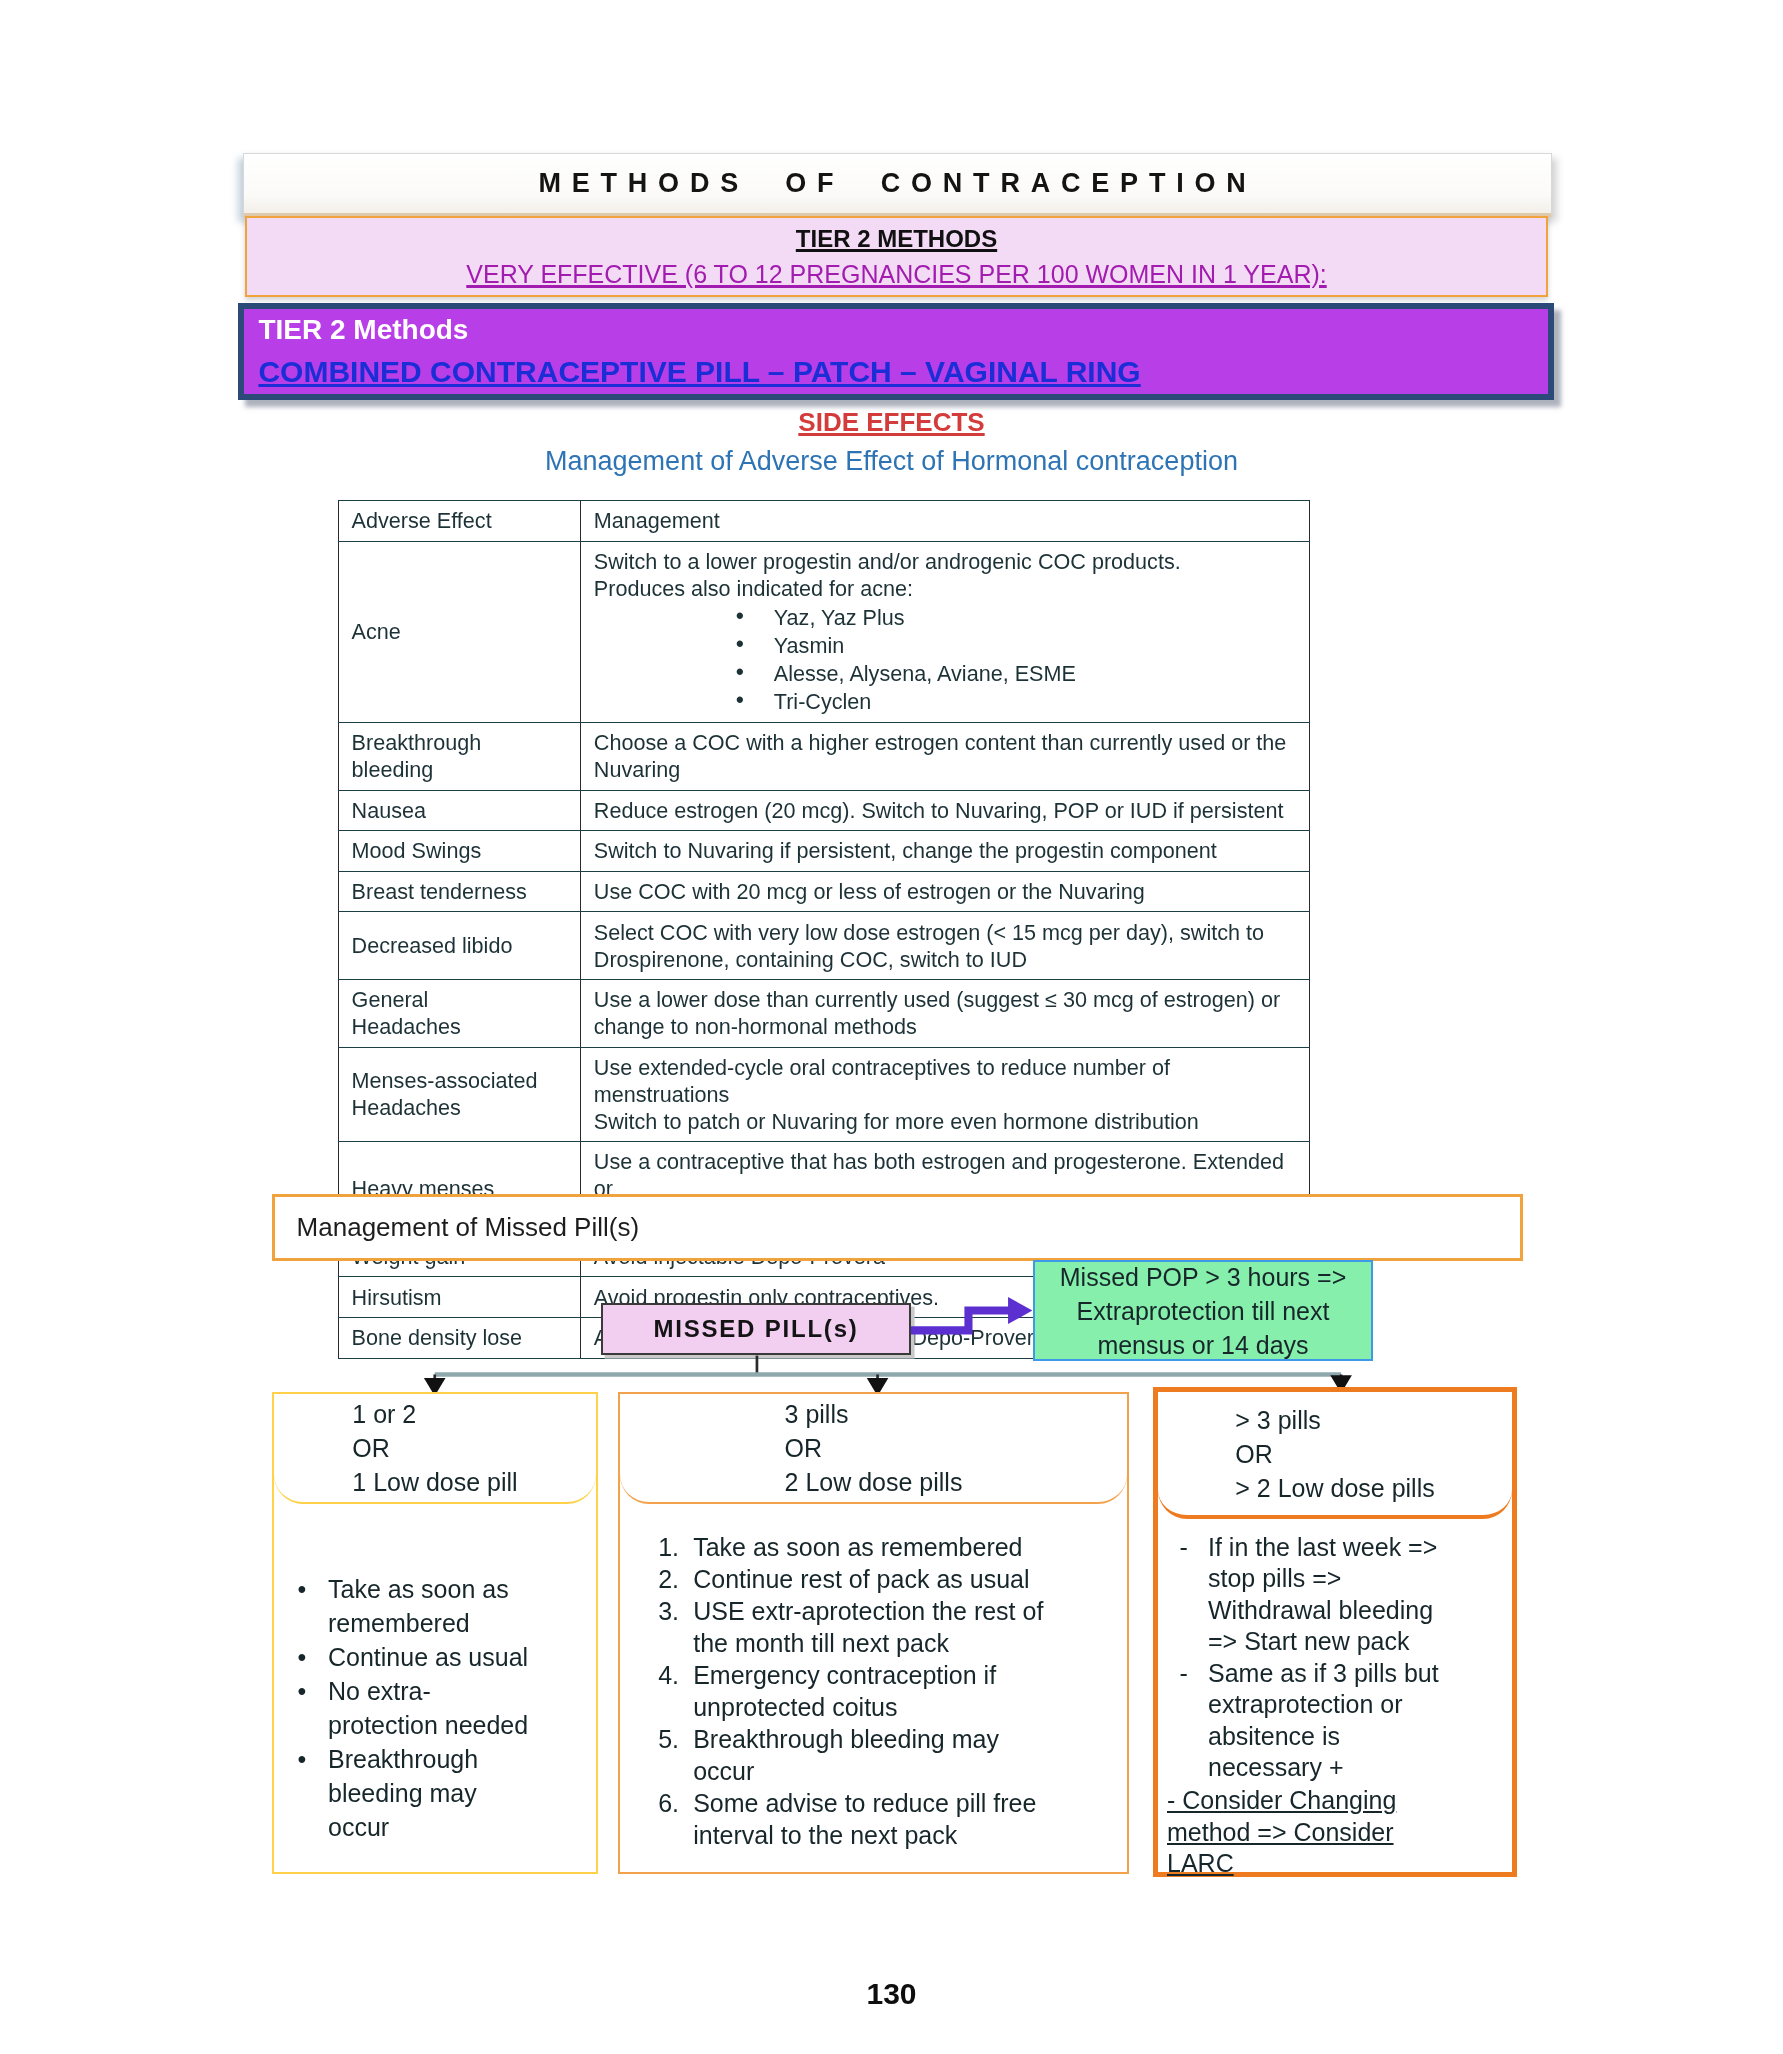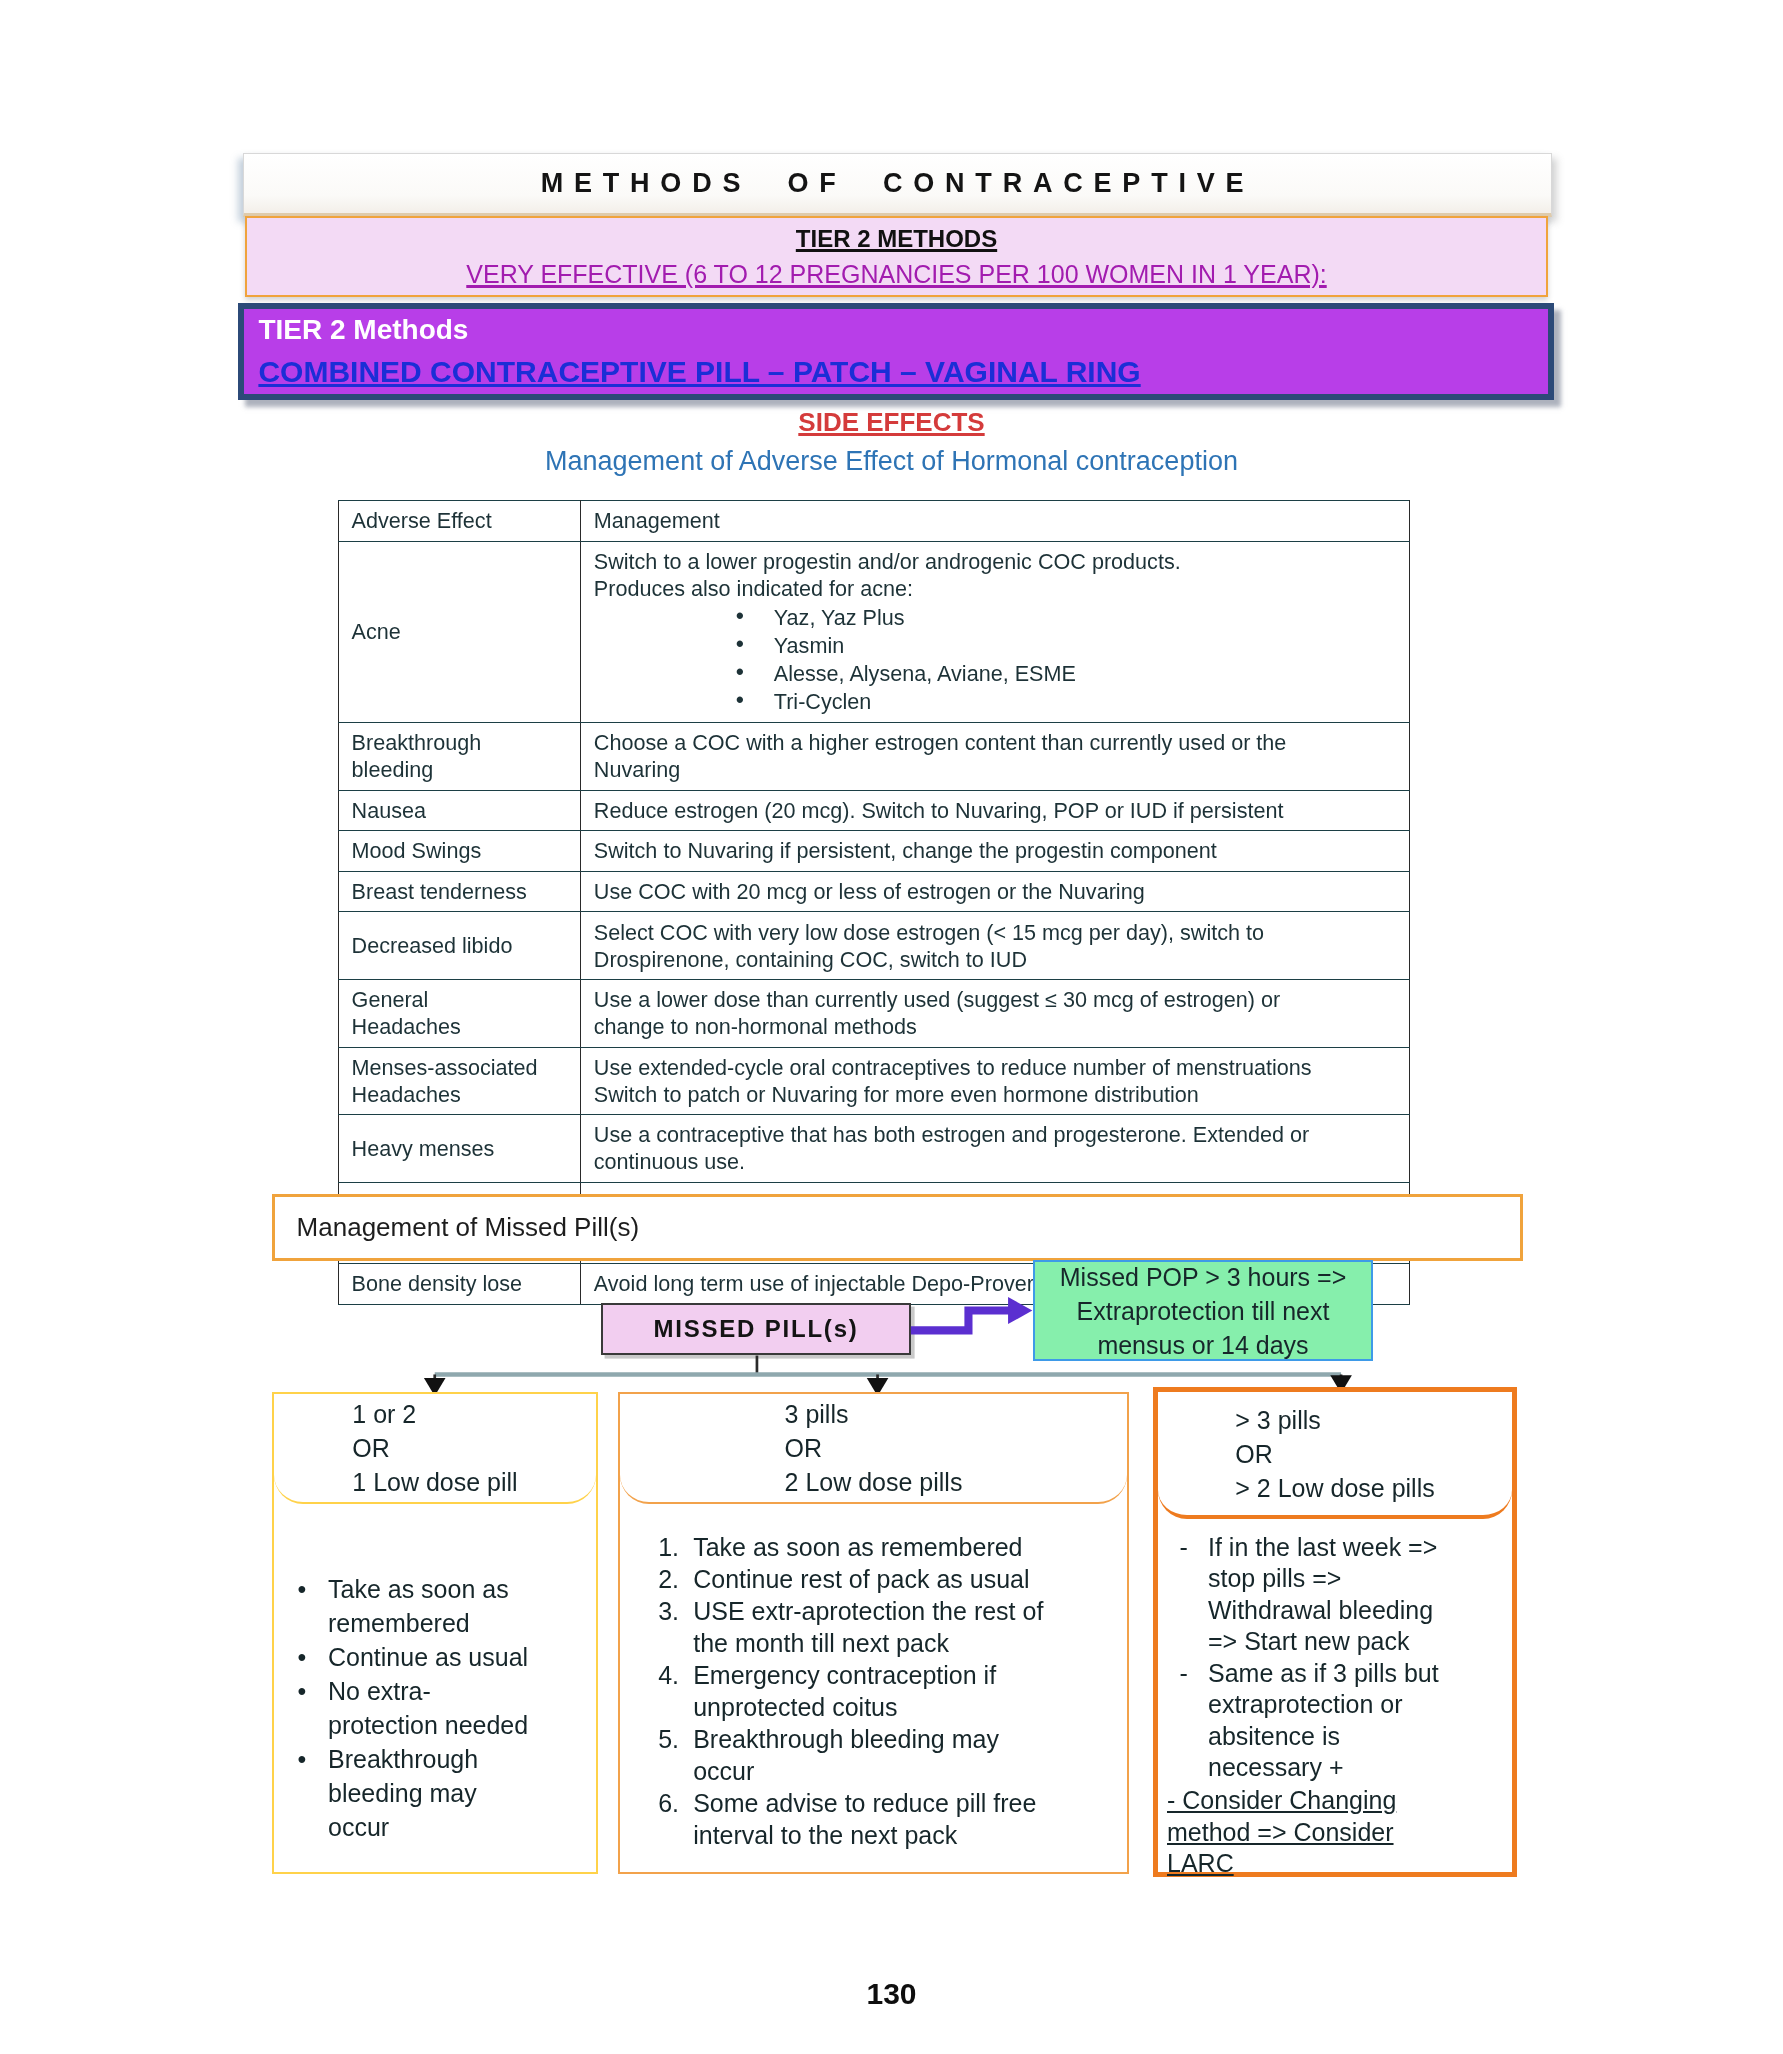--- a/index.html
+++ b/index.html
@@ -48,21 +48,21 @@
     font-size:26px;font-weight:800;color:#D43B3B;
     text-decoration:underline;text-decoration-thickness:2.7px;
   }
   .table-title{
     left:0;top:446px;width:100%;text-align:center;
     font-size:27px;font-weight:400;color:#2E74B5;
   }
 
   
   .adverse-table{
-    left:338px;top:500px;width:1072px;border-collapse:collapse;table-layout:fixed;
+    left:338px;top:500px;width:972px;border-collapse:collapse;table-layout:fixed;
     font-size:21.6px;color:#1d3237;
   }
   .adverse-table td,.adverse-table th{
     border-left:1.8px solid #2a2a2a;border-right:1.8px solid #2a2a2a;
     border-top:1.8px solid #1c3f45;border-bottom:1.8px solid #1c3f45;
     padding:6.3px 12.6px;vertical-align:middle;text-align:left;font-weight:400;
   }
   .c-effect{width:216px;white-space:pre-line;line-height:27px;}
   .c-mgmt{line-height:27px;}
   .mgmt-text{white-space:pre-line;}
@@ -124,21 +124,21 @@
     left:0;top:1977px;width:100%;text-align:center;
     font-size:30px;font-weight:700;color:#0e0e0e;
   }
 </style>
 </head>
 <body>
 
 <div class="page">
 
   <div class="abs header-box">
-    <div class="header-title">METHODS OF CONTRACEPTIVE</div>
+    <div class="header-title">METHODS OF CONTRACEPTION</div>
   </div>
 
   <div class="abs pink-banner">
     <div class="pink-line1">TIER 2 METHODS</div>
     <div class="pink-line2">VERY EFFECTIVE (6 TO 12 PREGNANCIES PER 100 WOMEN IN 1 YEAR):</div>
   </div>
 
   <div class="abs purple-banner">
     <div class="purple-line1">TIER 2 Methods</div>
     <div class="purple-line2">COMBINED CONTRACEPTIVE PILL – PATCH – VAGINAL RING</div>

